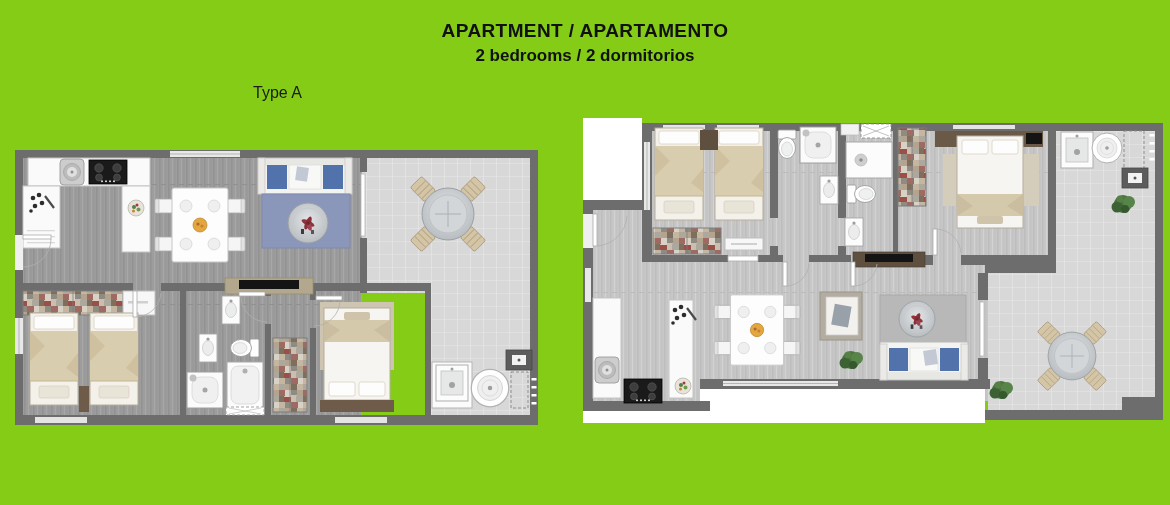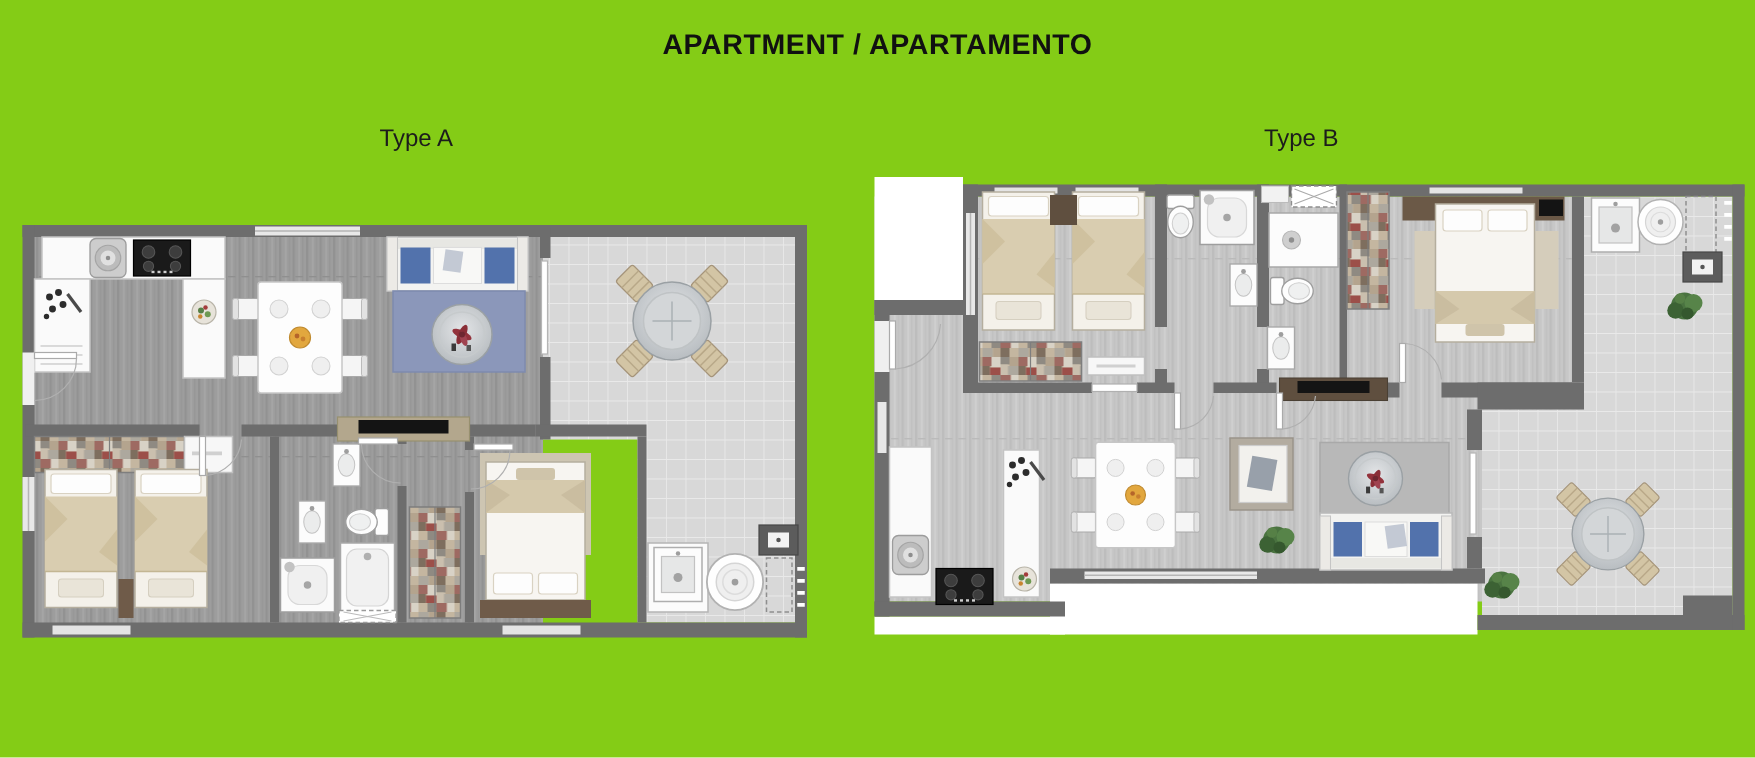--- a/index.html
+++ b/index.html
@@ -13,22 +13,22 @@
          font-size:16px;color:#1c1c1c;}
   .label-a{left:180px;}
   .label-b{left:770px;}
   svg.plans{position:absolute;left:0;top:0;}
 </style>
 </head>
 <body>
 
 <div class="sheet">
   <div class="title">APARTMENT / APARTAMENTO</div>
+  <div class="subtitle">2 bedrooms / 2 dormitorios</div>
   <div class="plan-label label-a">Type A</div>
-  <div class="plan-label label-b">Type B</div>
 
   <svg class="plans" width="1170" height="505" viewBox="0 0 1170 505">
     <defs>
       <pattern id="woodA" width="9" height="120" patternUnits="userSpaceOnUse">
         <rect width="9" height="120" fill="#9d9d9d"></rect>
         <rect width="1.5" height="120" fill="#929292"></rect>
         <rect x="4" width="1" height="120" fill="#a7a7a7"></rect>
         <rect x="6.5" width=".8" height="120" fill="#959595"></rect>
         <rect x="2" y="34" width="5" height=".9" fill="#8f8f8f"></rect>
       </pattern>

